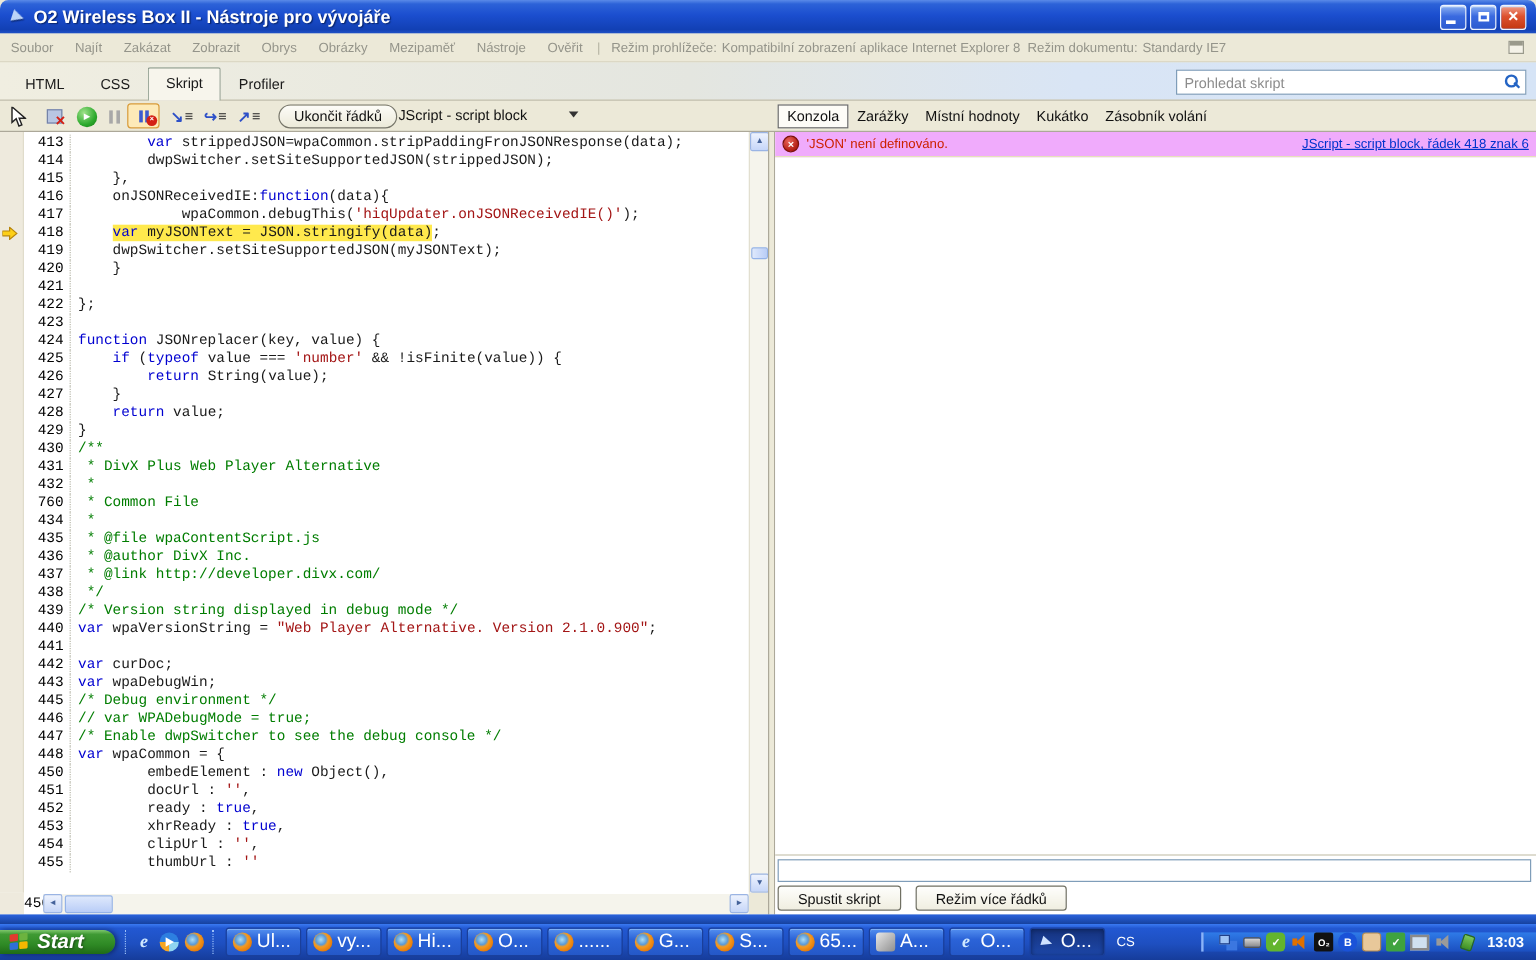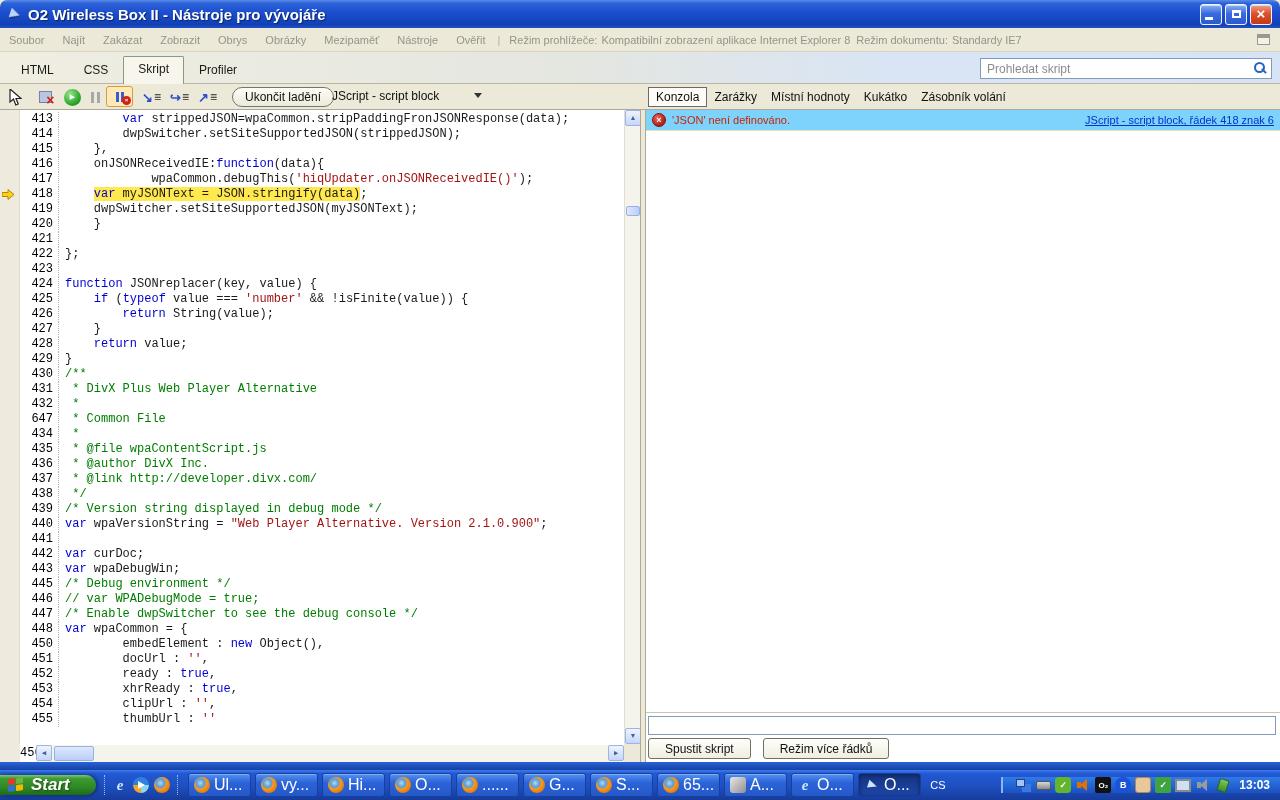--- a/index.html
+++ b/index.html
@@ -117,21 +117,21 @@
   .hrow-num{width:16px;text-align:right;padding-right:5px;color:#000;}
   .hscroll{flex:1;height:17px;background:#f5f4ec;position:relative;display:flex;align-items:center;}
   .hscroll .sb-left{position:absolute;left:0;top:0;}
   .hscroll .sb-right{position:absolute;right:0;top:0;}
   .hthumb{position:absolute;left:18px;top:1px;width:40px;height:15px;border:1px solid #93b2e8;border-radius:2px;
     background:linear-gradient(#dfe9fc,#b9cdf7);}
   .sb-corner{position:absolute;right:0;bottom:0;width:16px;height:18px;background:#ece9d8;}
 
   
   .console-pane{position:absolute;left:646px;top:0;right:0;height:100%;background:#fff;}
-  .console-error{position:absolute;left:0;top:0;right:0;height:21px;background:#7dd3fc;border-bottom:1px solid #e6dfbc;
+  .console-error{position:absolute;left:0;top:0;right:0;height:21px;background:#f0abfc;border-bottom:1px solid #e6dfbc;
     display:flex;align-items:center;padding:0 6px;font-size:11px;}
   .err-icon{width:14px;height:14px;border-radius:50%;background:radial-gradient(circle at 35% 30%,#e8645a,#b41e14 70%);
     border:1px solid #7a120c;color:#fff;font-size:9px;font-weight:bold;line-height:12px;text-align:center;margin-right:6px;}
   .err-icon::before{content:"\00D7";}
   .err-text{color:#cc2200;flex:1;}
   .err-link{color:#0033cc;text-decoration:underline;cursor:pointer;}
   .console-sep{position:absolute;left:0;right:0;bottom:49px;border-top:1px solid #c8c5b2;}
   .console-input{position:absolute;left:2px;right:4px;bottom:27px;height:19px;border:1px solid #7f9db9;background:#fff;
     font-size:12px;padding:0 4px;outline:none;}
   .console-btns{position:absolute;left:2px;bottom:3px;display:flex;gap:12px;}
@@ -263,21 +263,21 @@
       </span>
       <span class="tb-icon tb-step step-into">
           <span class="lines">≡</span>
         </span>
       <span class="tb-icon tb-step step-over">
           <span class="lines">≡</span>
         </span>
       <span class="tb-icon tb-step step-out">
           <span class="lines">≡</span>
         </span>
-      <button class="stop-btn">Ukončit ladění</button>
+      <button class="stop-btn">Ukončit řádků</button>
       <span class="src-select">JScript - script block</span>
       <span class="src-caret"></span>
       <div class="console-tabs">
           <span class="console-tab active">Konzola</span>
           <span class="console-tab">Zarážky</span>
           <span class="console-tab">Místní hodnoty</span>
           <span class="console-tab">Kukátko</span>
           <span class="console-tab">Zásobník volání</span>
         </div>
     </div>
@@ -301,21 +301,21 @@
             <div class="code-line"><span class="ln-margin"></span><span class="ln-num">423</span><span class="ln-text"></span></div>
             <div class="code-line"><span class="ln-margin"></span><span class="ln-num">424</span><span class="ln-text"><span class="tok-k">function</span><span class="tok-p"> JSONreplacer(key, value) {</span></span></div>
             <div class="code-line"><span class="ln-margin"></span><span class="ln-num">425</span><span class="ln-text"><span class="tok-p">    </span><span class="tok-k">if</span><span class="tok-p"> (</span><span class="tok-k">typeof</span><span class="tok-p"> value === </span><span class="tok-s">'number'</span><span class="tok-p"> &amp;&amp; !isFinite(value)) {</span></span></div>
             <div class="code-line"><span class="ln-margin"></span><span class="ln-num">426</span><span class="ln-text"><span class="tok-p">        </span><span class="tok-k">return</span><span class="tok-p"> String(value);</span></span></div>
             <div class="code-line"><span class="ln-margin"></span><span class="ln-num">427</span><span class="ln-text"><span class="tok-p">    }</span></span></div>
             <div class="code-line"><span class="ln-margin"></span><span class="ln-num">428</span><span class="ln-text"><span class="tok-p">    </span><span class="tok-k">return</span><span class="tok-p"> value;</span></span></div>
             <div class="code-line"><span class="ln-margin"></span><span class="ln-num">429</span><span class="ln-text"><span class="tok-p">}</span></span></div>
             <div class="code-line"><span class="ln-margin"></span><span class="ln-num">430</span><span class="ln-text"><span class="tok-c">/**</span></span></div>
             <div class="code-line"><span class="ln-margin"></span><span class="ln-num">431</span><span class="ln-text"><span class="tok-c"> * DivX Plus Web Player Alternative</span></span></div>
             <div class="code-line"><span class="ln-margin"></span><span class="ln-num">432</span><span class="ln-text"><span class="tok-c"> *</span></span></div>
-            <div class="code-line"><span class="ln-margin"></span><span class="ln-num">647</span><span class="ln-text"><span class="tok-c"> * Common File</span></span></div>
+            <div class="code-line"><span class="ln-margin"></span><span class="ln-num">760</span><span class="ln-text"><span class="tok-c"> * Common File</span></span></div>
             <div class="code-line"><span class="ln-margin"></span><span class="ln-num">434</span><span class="ln-text"><span class="tok-c"> *</span></span></div>
             <div class="code-line"><span class="ln-margin"></span><span class="ln-num">435</span><span class="ln-text"><span class="tok-c"> * @file wpaContentScript.js</span></span></div>
             <div class="code-line"><span class="ln-margin"></span><span class="ln-num">436</span><span class="ln-text"><span class="tok-c"> * @author DivX Inc.</span></span></div>
             <div class="code-line"><span class="ln-margin"></span><span class="ln-num">437</span><span class="ln-text"><span class="tok-c"> * @link http://developer.divx.com/</span></span></div>
             <div class="code-line"><span class="ln-margin"></span><span class="ln-num">438</span><span class="ln-text"><span class="tok-c"> */</span></span></div>
             <div class="code-line"><span class="ln-margin"></span><span class="ln-num">439</span><span class="ln-text"><span class="tok-c">/* Version string displayed in debug mode */</span></span></div>
             <div class="code-line"><span class="ln-margin"></span><span class="ln-num">440</span><span class="ln-text"><span class="tok-k">var</span><span class="tok-p"> wpaVersionString = </span><span class="tok-s">"Web Player Alternative. Version 2.1.0.900"</span><span class="tok-p">;</span></span></div>
             <div class="code-line"><span class="ln-margin"></span><span class="ln-num">441</span><span class="ln-text"></span></div>
             <div class="code-line"><span class="ln-margin"></span><span class="ln-num">442</span><span class="ln-text"><span class="tok-k">var</span><span class="tok-p"> curDoc;</span></span></div>
             <div class="code-line"><span class="ln-margin"></span><span class="ln-num">443</span><span class="ln-text"><span class="tok-k">var</span><span class="tok-p"> wpaDebugWin;</span></span></div>

